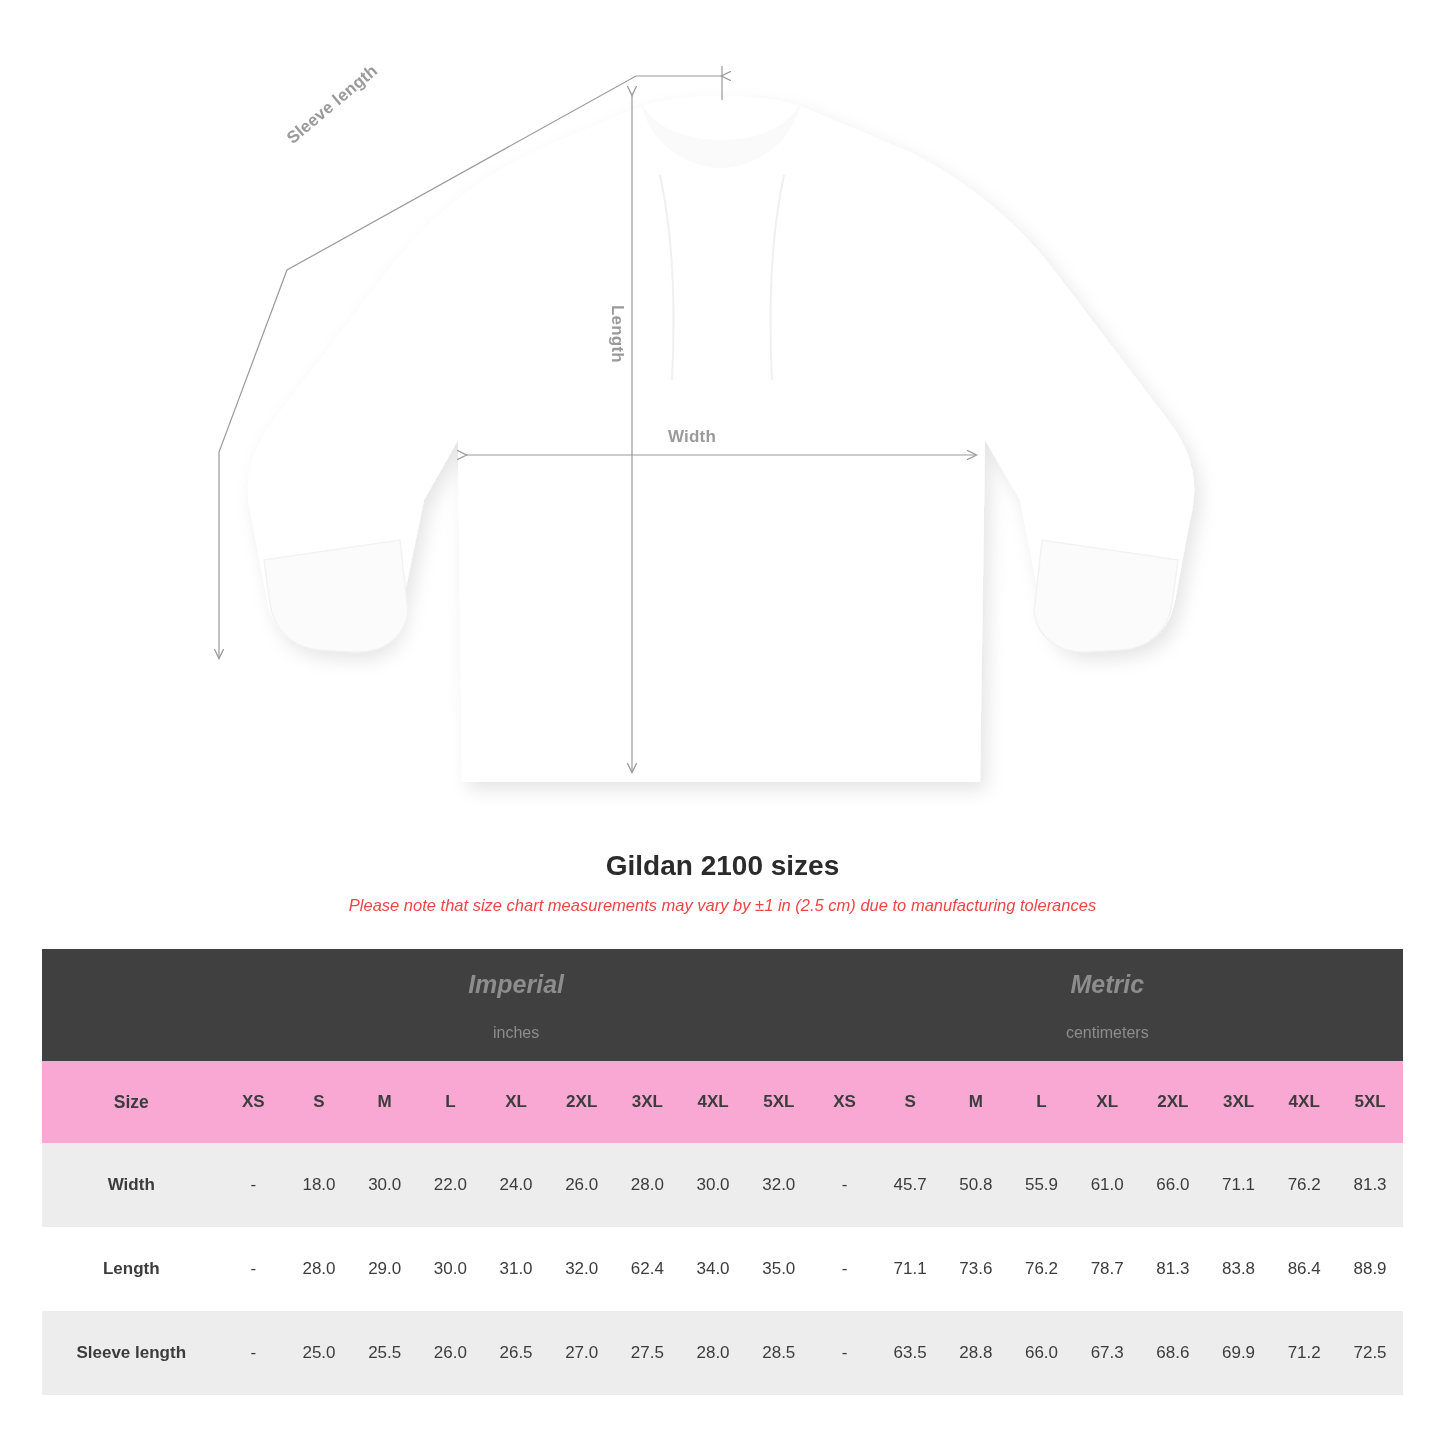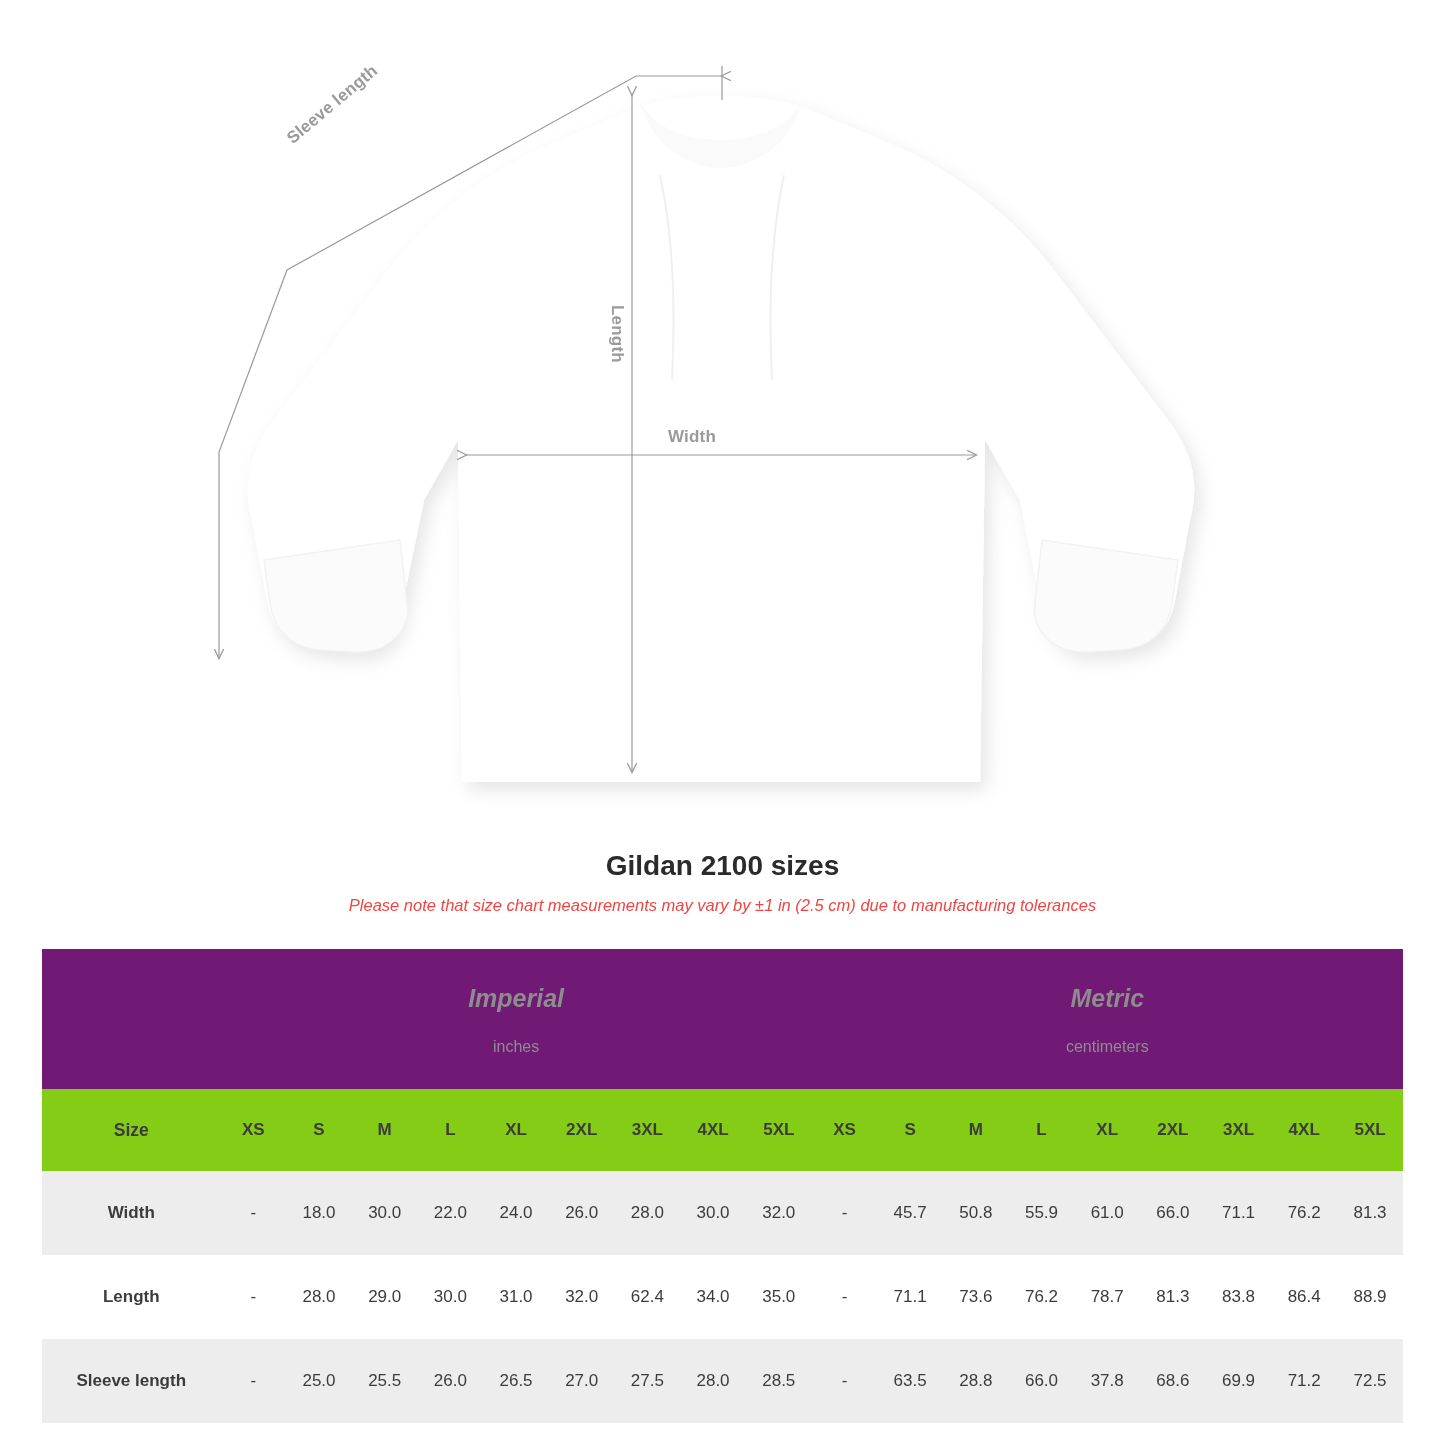--- a/index.html
+++ b/index.html
@@ -81,39 +81,39 @@
   }
   table.sizes td, table.sizes th {
     text-align: center;
     vertical-align: middle;
     font-size: 17px;
     color: #3c3c3c;
     border: none;
     padding: 0;
   }
   .unit-row td {
-    background: #701a75;
-    height: 140px;
+    background: #404040;
+    height: 112px;
   }
   .unit-name {
     font-size: 25px;
     font-style: italic;
     font-weight: bold;
     color: #8d8d8d;
     line-height: 1.2;
   }
   .unit-sub {
     font-size: 16px;
     color: #8d8d8d;
     padding-top: 5px;
     margin-top: 20px;
   }
   .hdr-row td {
     height: 82px;
-    background: #84cc16;
+    background: #f9a8d4;
     font-weight: bold;
     font-size: 17.5px;
   }
   .hdr-row td.rowhdr {
     font-size: 17.5px;
   }
   .data-row td {
     height: 84px;
     font-size: 17.5px;
   }
@@ -308,21 +308,21 @@
         <td>26.0</td>
         <td>26.5</td>
         <td>27.0</td>
         <td>27.5</td>
         <td>28.0</td>
         <td>28.5</td>
         <td>-</td>
         <td>63.5</td>
         <td>28.8</td>
         <td>66.0</td>
-        <td>37.8</td>
+        <td>67.3</td>
         <td>68.6</td>
         <td>69.9</td>
         <td>71.2</td>
         <td>72.5</td>
       </tr>
     </tbody>
   </table>
 </div>
 
 </body></html>

